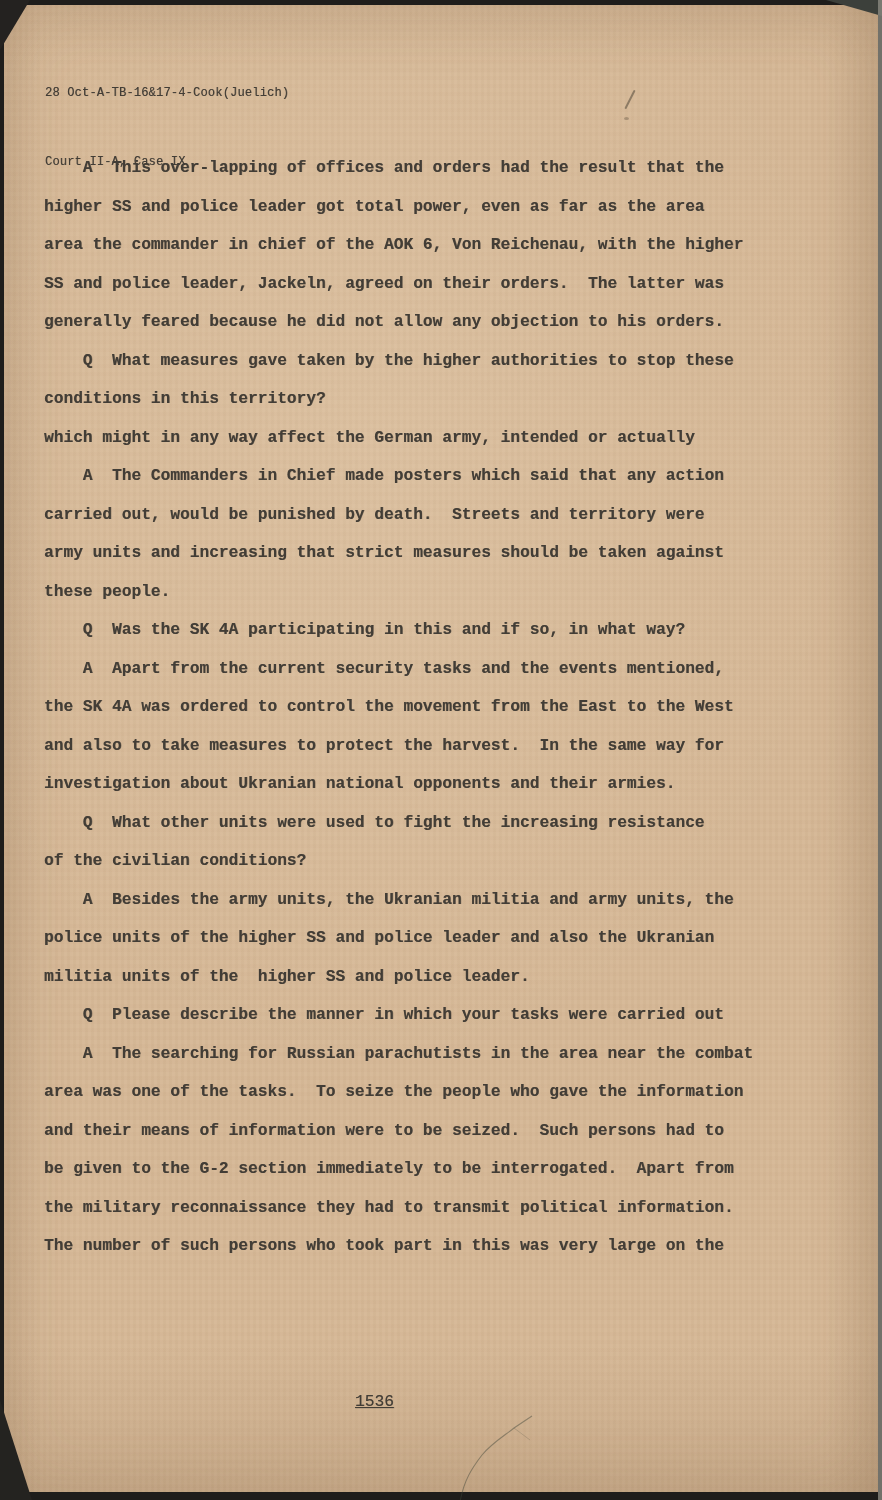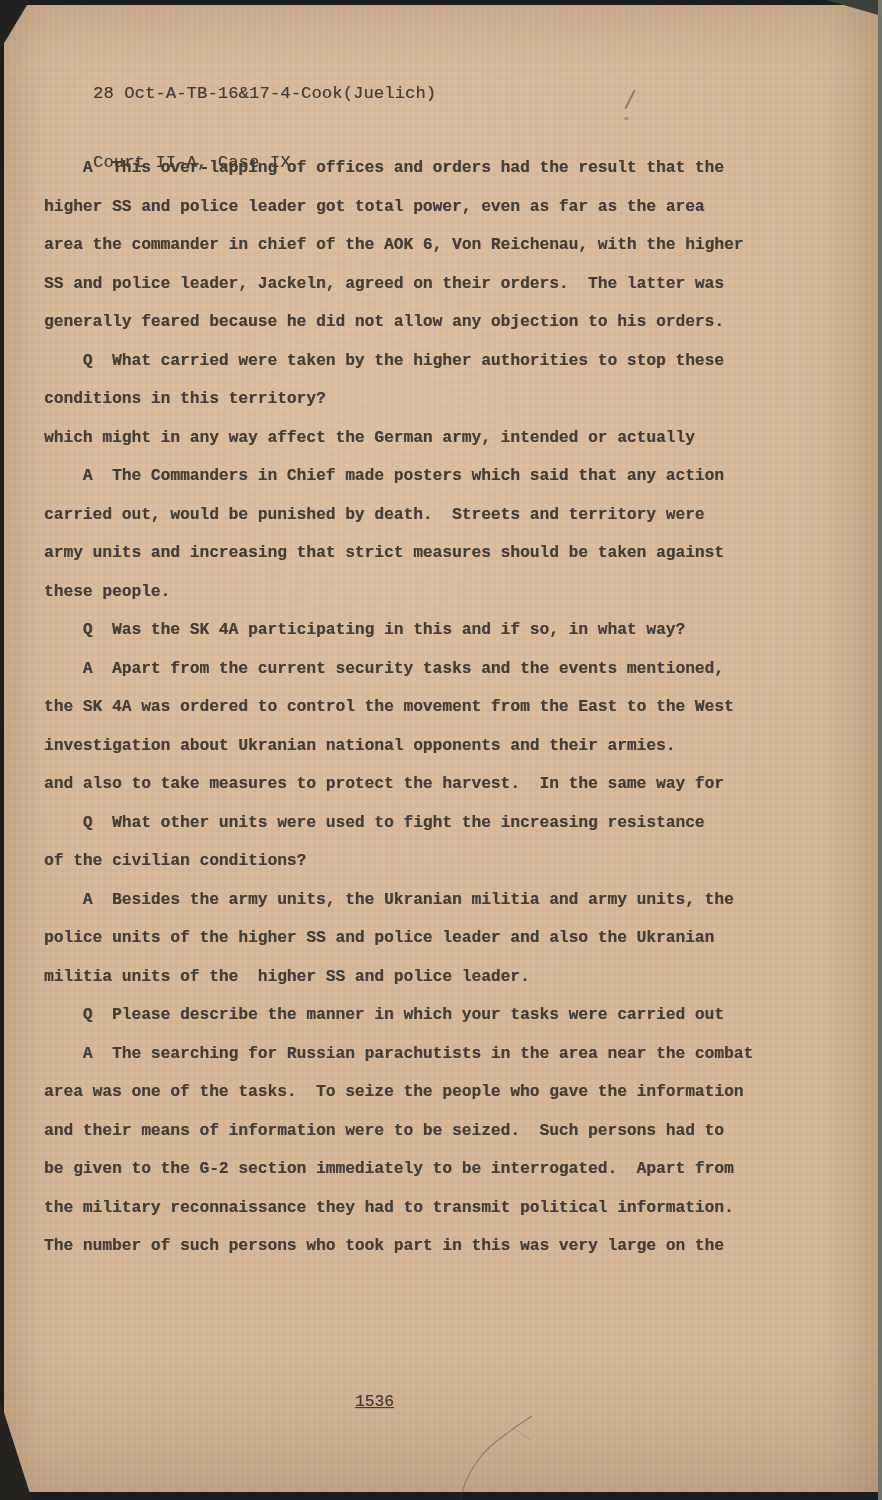--- a/index.html
+++ b/index.html
@@ -31,25 +31,24 @@
     box-shadow: inset 0 0 70px rgba(112,84,56,0.18);
   }
   .ink {
     color: #423d36;
     text-shadow: 0.4px 0.3px 0.6px rgba(66,60,52,0.55);
   }
   .doc-header {
     position: absolute;
     left: 41px;
     top: 31px;
-    font-size: 17px;
+    font-size: 12px;
     line-height: 23px;
     white-space: pre;
     letter-spacing: 0.2px;
-    margin-left: 48px;
   }
   .doc-body {
     position: absolute;
     left: 40px;
     top: 144px;
     width: 800px;
     font-size: 16.2px;
     line-height: 38.5px;
     font-weight: bold;
   }
@@ -125,32 +124,32 @@
       <div>28 Oct-A-TB-16&amp;17-4-Cook(Juelich)</div>
       <div>Court II-A, Case IX</div>
     </div>
 
     <div class="doc-body ink">
         <div class="line">    A  This over-lapping of offices and orders had the result that the</div>
         <div class="line">higher SS and police leader got total power, even as far as the area</div>
         <div class="line">area the commander in chief of the AOK 6, Von Reichenau, with the higher</div>
         <div class="line">SS and police leader, Jackeln, agreed on their orders.  The latter was</div>
         <div class="line">generally feared because he did not allow any objection to his orders.</div>
-        <div class="line">    Q  What carried were taken by the higher authorities to stop these</div>
+        <div class="line">    Q  What measures gave taken by the higher authorities to stop these</div>
         <div class="line">conditions in this territory?</div>
         <div class="line">which might in any way affect the German army, intended or actually</div>
         <div class="line">    A  The Commanders in Chief made posters which said that any action</div>
         <div class="line">carried out, would be punished by death.  Streets and territory were</div>
         <div class="line">army units and increasing that strict measures should be taken against</div>
         <div class="line">these people.</div>
         <div class="line">    Q  Was the SK 4A participating in this and if so, in what way?</div>
         <div class="line">    A  Apart from the current security tasks and the events mentioned,</div>
         <div class="line">the SK 4A was ordered to control the movement from the East to the West</div>
+        <div class="line">and also to take measures to protect the harvest.  In the same way for</div>
         <div class="line">investigation about Ukranian national opponents and their armies.</div>
-        <div class="line">and also to take measures to protect the harvest.  In the same way for</div>
         <div class="line">    Q  What other units were used to fight the increasing resistance</div>
         <div class="line">of the civilian conditions?</div>
         <div class="line">    A  Besides the army units, the Ukranian militia and army units, the</div>
         <div class="line">police units of the higher SS and police leader and also the Ukranian</div>
         <div class="line">militia units of the  higher SS and police leader.</div>
         <div class="line">    Q  Please describe the manner in which your tasks were carried out</div>
         <div class="line">    A  The searching for Russian parachutists in the area near the combat</div>
         <div class="line">area was one of the tasks.  To seize the people who gave the information</div>
         <div class="line">and their means of information were to be seized.  Such persons had to</div>
         <div class="line">be given to the G-2 section immediately to be interrogated.  Apart from</div>

